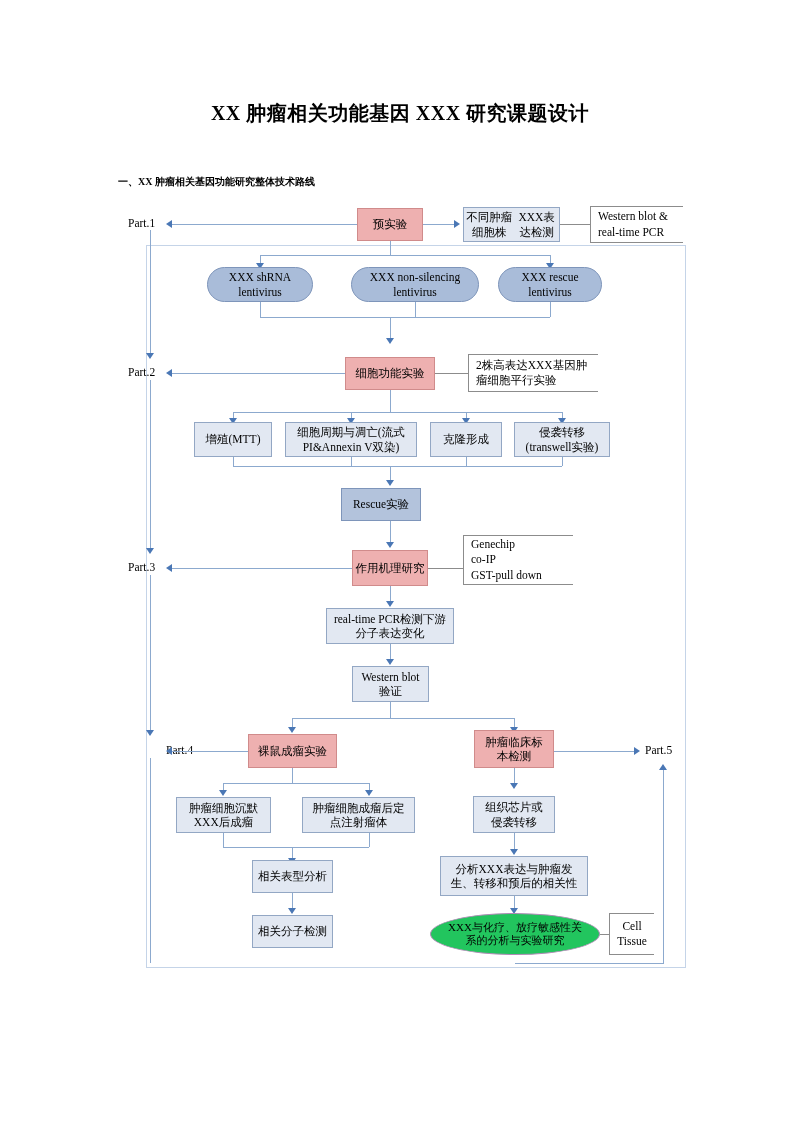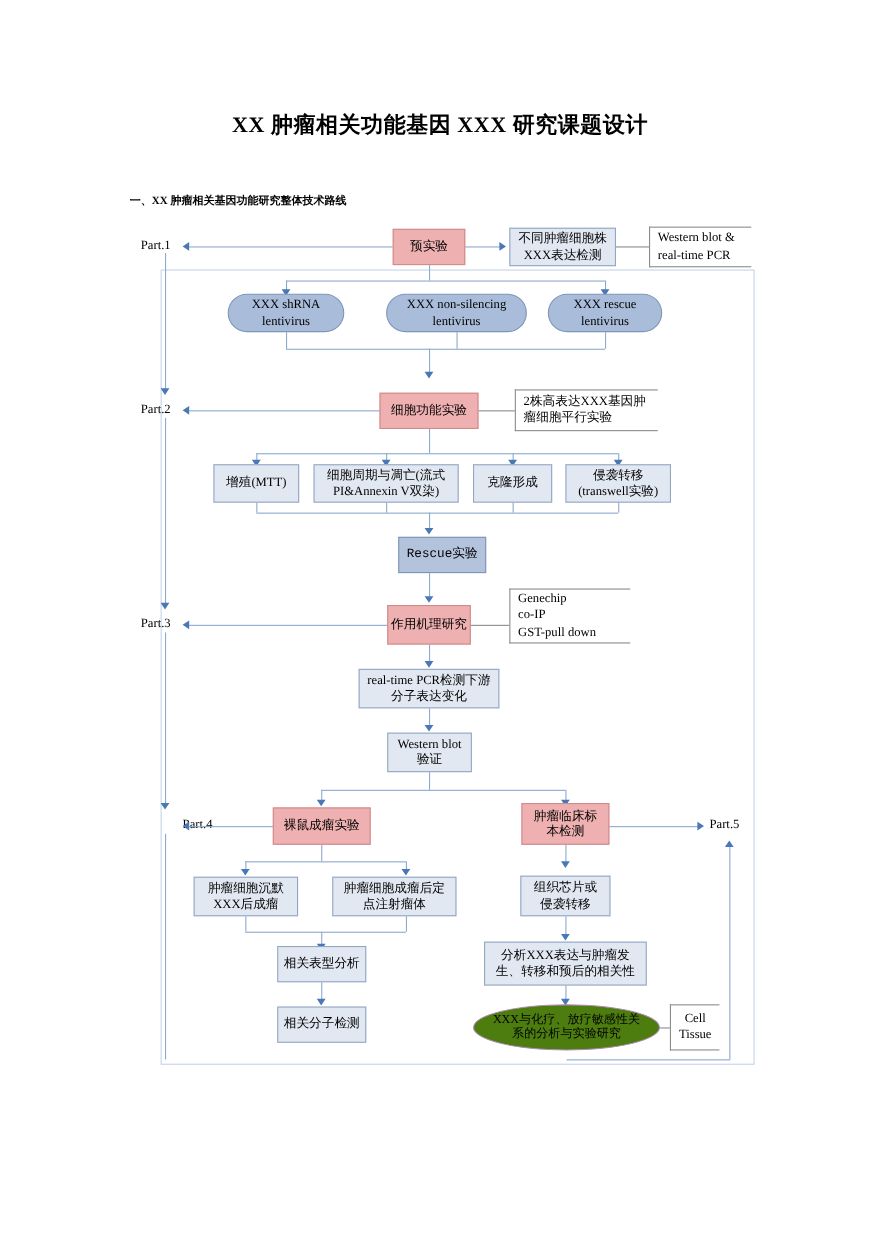--- a/index.html
+++ b/index.html
@@ -40,21 +40,21 @@
   .n-lightblue{      
     background:#e2e8f2;border:1px solid #93a7c4;
   }
   .n-blue{           
     background:#b3c3dc;border:1px solid #7e95ba;
   }
   .n-stadium{        
     background:#a9bcd9;border:1px solid #7e95ba;border-radius:26px;
   }
   .n-ellipse{        
-    background:#4d7c0f;border:1px solid #b08ab6;border-radius:50%/50%;
+    background:#22c55e;border:1px solid #b08ab6;border-radius:50%/50%;
   }
 
   
   .bracket{
     position:absolute;box-sizing:border-box;
     border-left:1px solid #8c8c8c;
     border-top:1px solid #8c8c8c;
     border-bottom:1px solid #8c8c8c;
     display:flex;flex-direction:column;justify-content:center;
     font-size:11.5px;line-height:1.33;padding-left:7px;
@@ -122,21 +122,21 @@
   <div class="arw arw-u" style="left:659px;top:764px;"></div>
   <div class="ln lnh" style="left:515px;top:963px;width:149px;"></div>
 
   <div class="node n-pink" style="left:357px;top:208px;width:66px;height:33px;">
     <span>预实验</span>
   </div>
 
   <div class="ln lnh" style="left:423px;top:224px;width:33px;"></div>
   <div class="arw arw-r" style="left:454px;top:220px;"></div>
 
-  <div class="node n-lightblue" style="left:463px;top:207px;width:97px;height:35px;flex-direction:column;">
+  <div class="node n-lightblue" style="left:463px;top:207px;width:97px;height:35px;flex-direction:row;">
     <span>不同肿瘤细胞株</span>
     <span>XXX表达检测</span>
   </div>
 
   <div class="ln lnh ln-gray" style="left:560px;top:224px;width:30px;"></div>
   <div class="bracket" style="left:590px;top:206px;width:93px;height:37px;">
     <span>Western blot &amp;</span>
     <span>real-time PCR</span>
   </div>
 
@@ -207,21 +207,21 @@
   </div>
 
   <div class="ln lnv" style="left:233px;top:457px;height:9px;"></div>
   <div class="ln lnv" style="left:351px;top:457px;height:9px;"></div>
   <div class="ln lnv" style="left:466px;top:457px;height:9px;"></div>
   <div class="ln lnv" style="left:562px;top:457px;height:9px;"></div>
   <div class="ln lnh" style="left:233px;top:466px;width:329px;"></div>
   <div class="ln lnv" style="left:390px;top:466px;height:16px;"></div>
   <div class="arw arw-d" style="left:386px;top:480px;"></div>
 
-  <div class="node n-blue" style="left:362px;top:488px;width:80px;height:33px;font-family:Liberation Mono, monospace;">
+  <div class="node n-blue" style="left:341px;top:488px;width:80px;height:33px;">
     <span>Rescue实验</span>
   </div>
 
   <div class="ln lnv" style="left:390px;top:521px;height:23px;"></div>
   <div class="arw arw-d" style="left:386px;top:542px;"></div>
 
   <div class="node n-pink" style="left:352px;top:550px;width:76px;height:36px;">
     <span>作用机理研究</span>
   </div>
 

